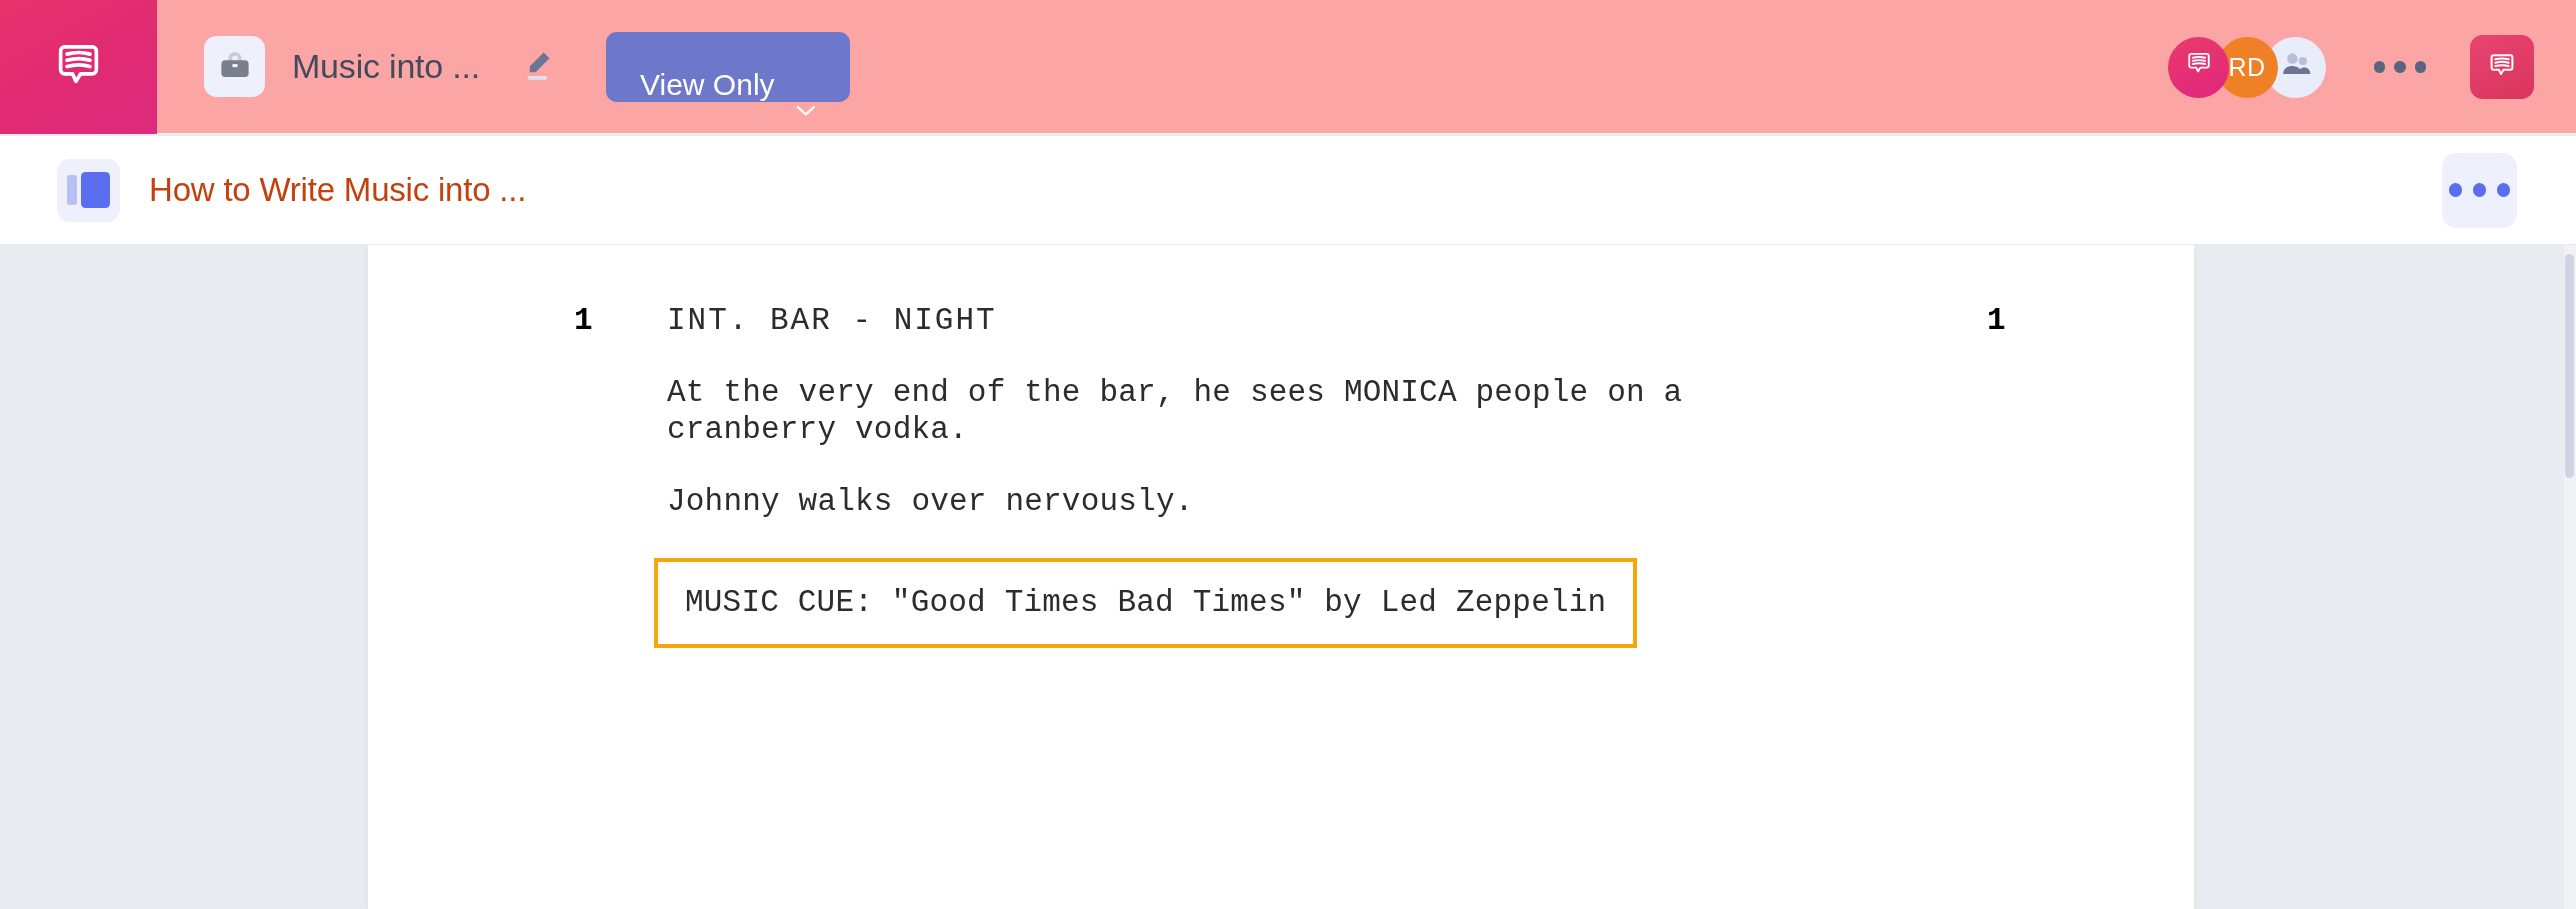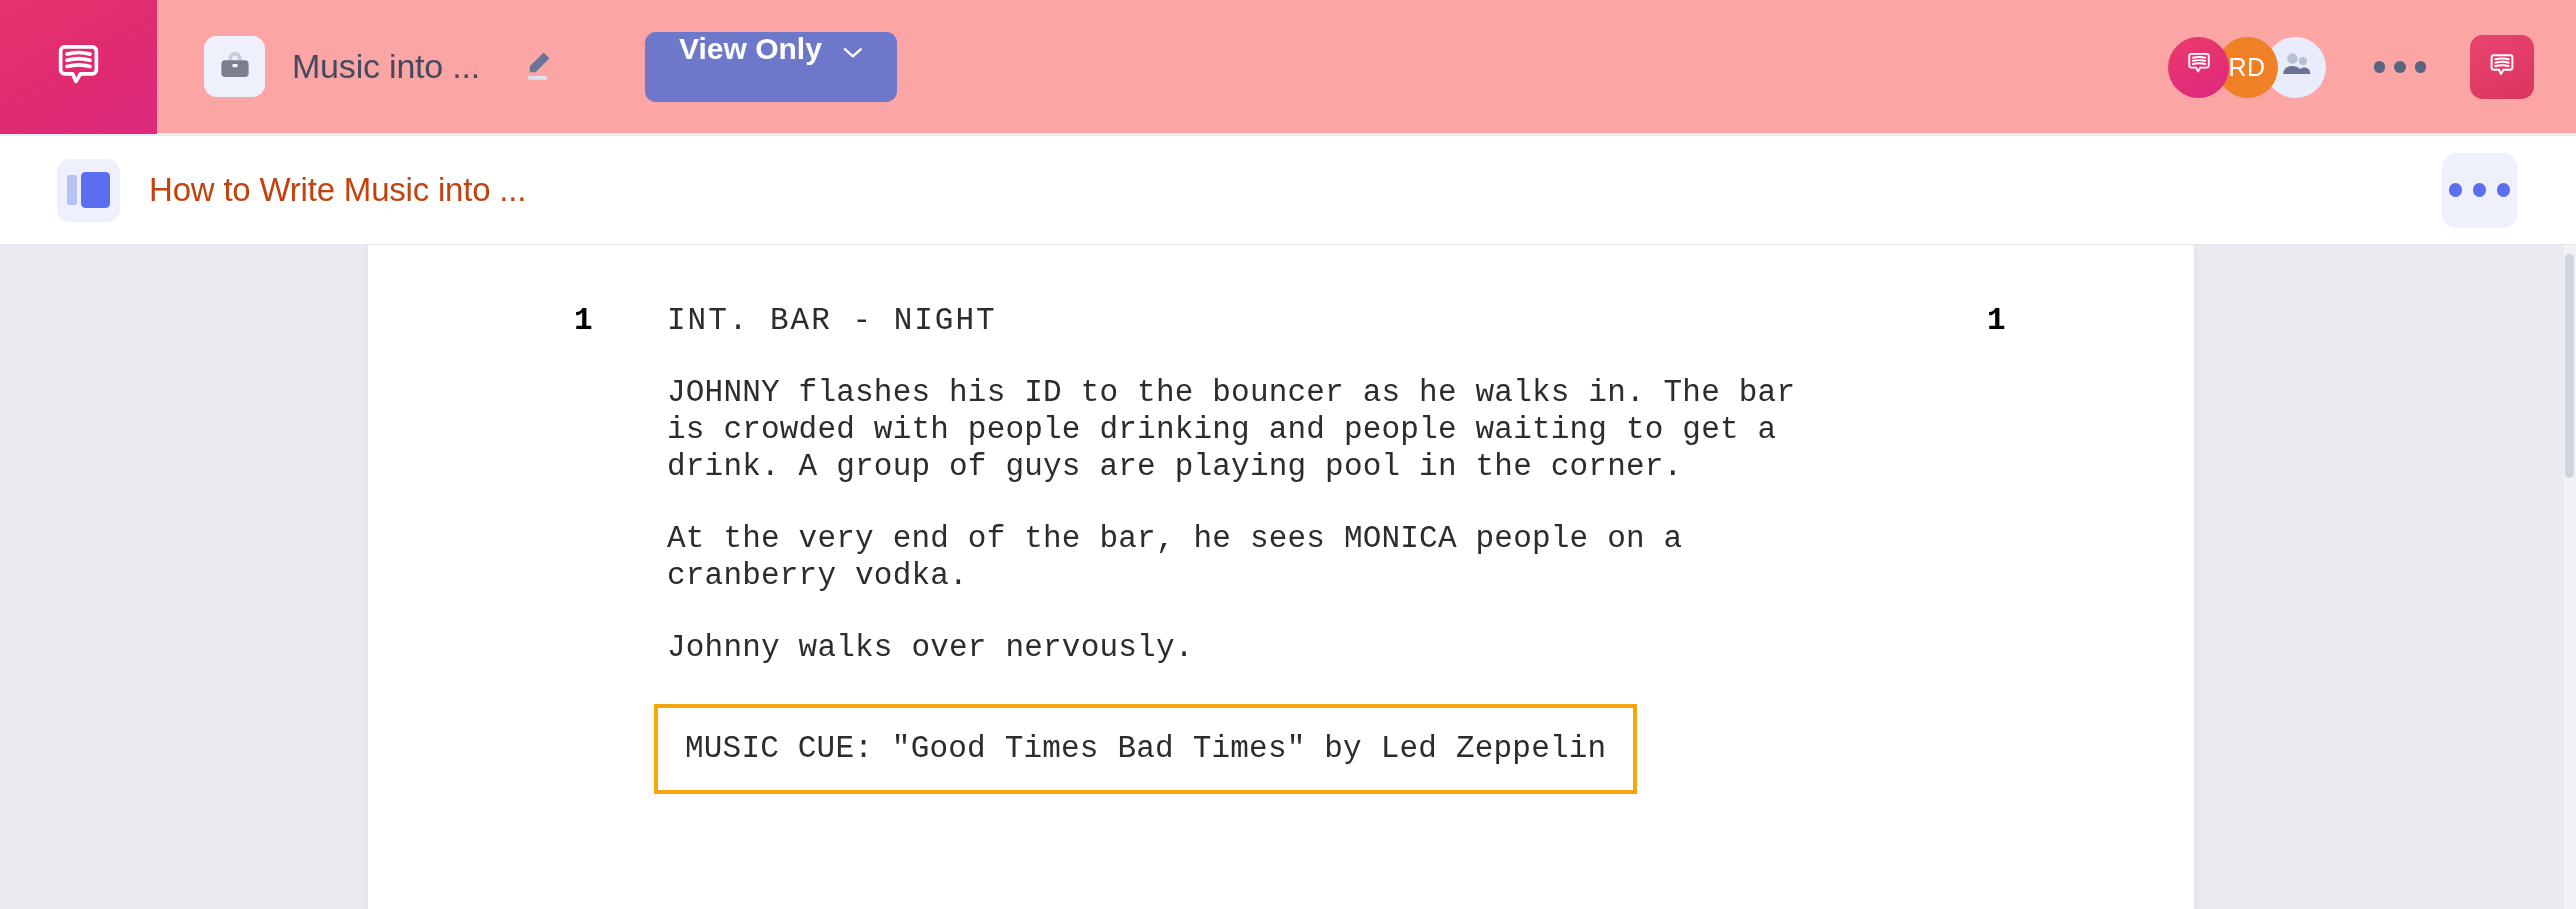--- a/index.html
+++ b/index.html
@@ -75,36 +75,35 @@
     width: 47px;
     height: 47px;
     display: flex;
     align-items: center;
     justify-content: center;
     cursor: pointer;
     flex: 0 0 auto;
   }
 
   .view-only-btn {
-    margin-left: 84px;
+    margin-left: 45px;
     height: 70px;
     padding: 0 34px;
     border-radius: 10.7px;
     background: #6e78cb;
     border: none;
     color: #ffffff;
     font-size: 30px;
     font-family: "Liberation Sans", sans-serif;
     display: flex;
-    align-items: flex-start;
+    align-items: flex-end;
     gap: 21.5px;
     cursor: pointer;
     white-space: nowrap;
     flex: 0 0 auto;
-    font-weight: bold;
   }
   .chev {
     width: 19.7px; height: 11.6px;
     display: inline-block;
   }
 
   .header-right {
     position: absolute;
     right: 3px; top: 0;
     height: 134px;
@@ -404,23 +403,20 @@
   <div class="doc-area">
     <div class="page">
       <div class="page-inner">
 
         <div class="scene-row">
           <span class="scene-num-left">1</span>
           <span class="scene-num-right">1</span>
           <span class="scene-heading">INT. BAR - NIGHT</span>
         </div>
 
-        <div class="action">JOHNNY flashes his ID to the bouncer as he walks in. The bar
-is crowded with people drinking and people waiting to get a
-drink. A group of guys are playing pool in the corner.</div>
         <div class="action">At the very end of the bar, he sees MONICA people on a
 cranberry vodka.</div>
         <div class="action">Johnny walks over nervously.</div>
 
         <div class="music-cue-wrap">
           <div class="music-cue">MUSIC CUE: "Good Times Bad Times" by Led Zeppelin</div>
         </div>
 
       </div>
     </div>

